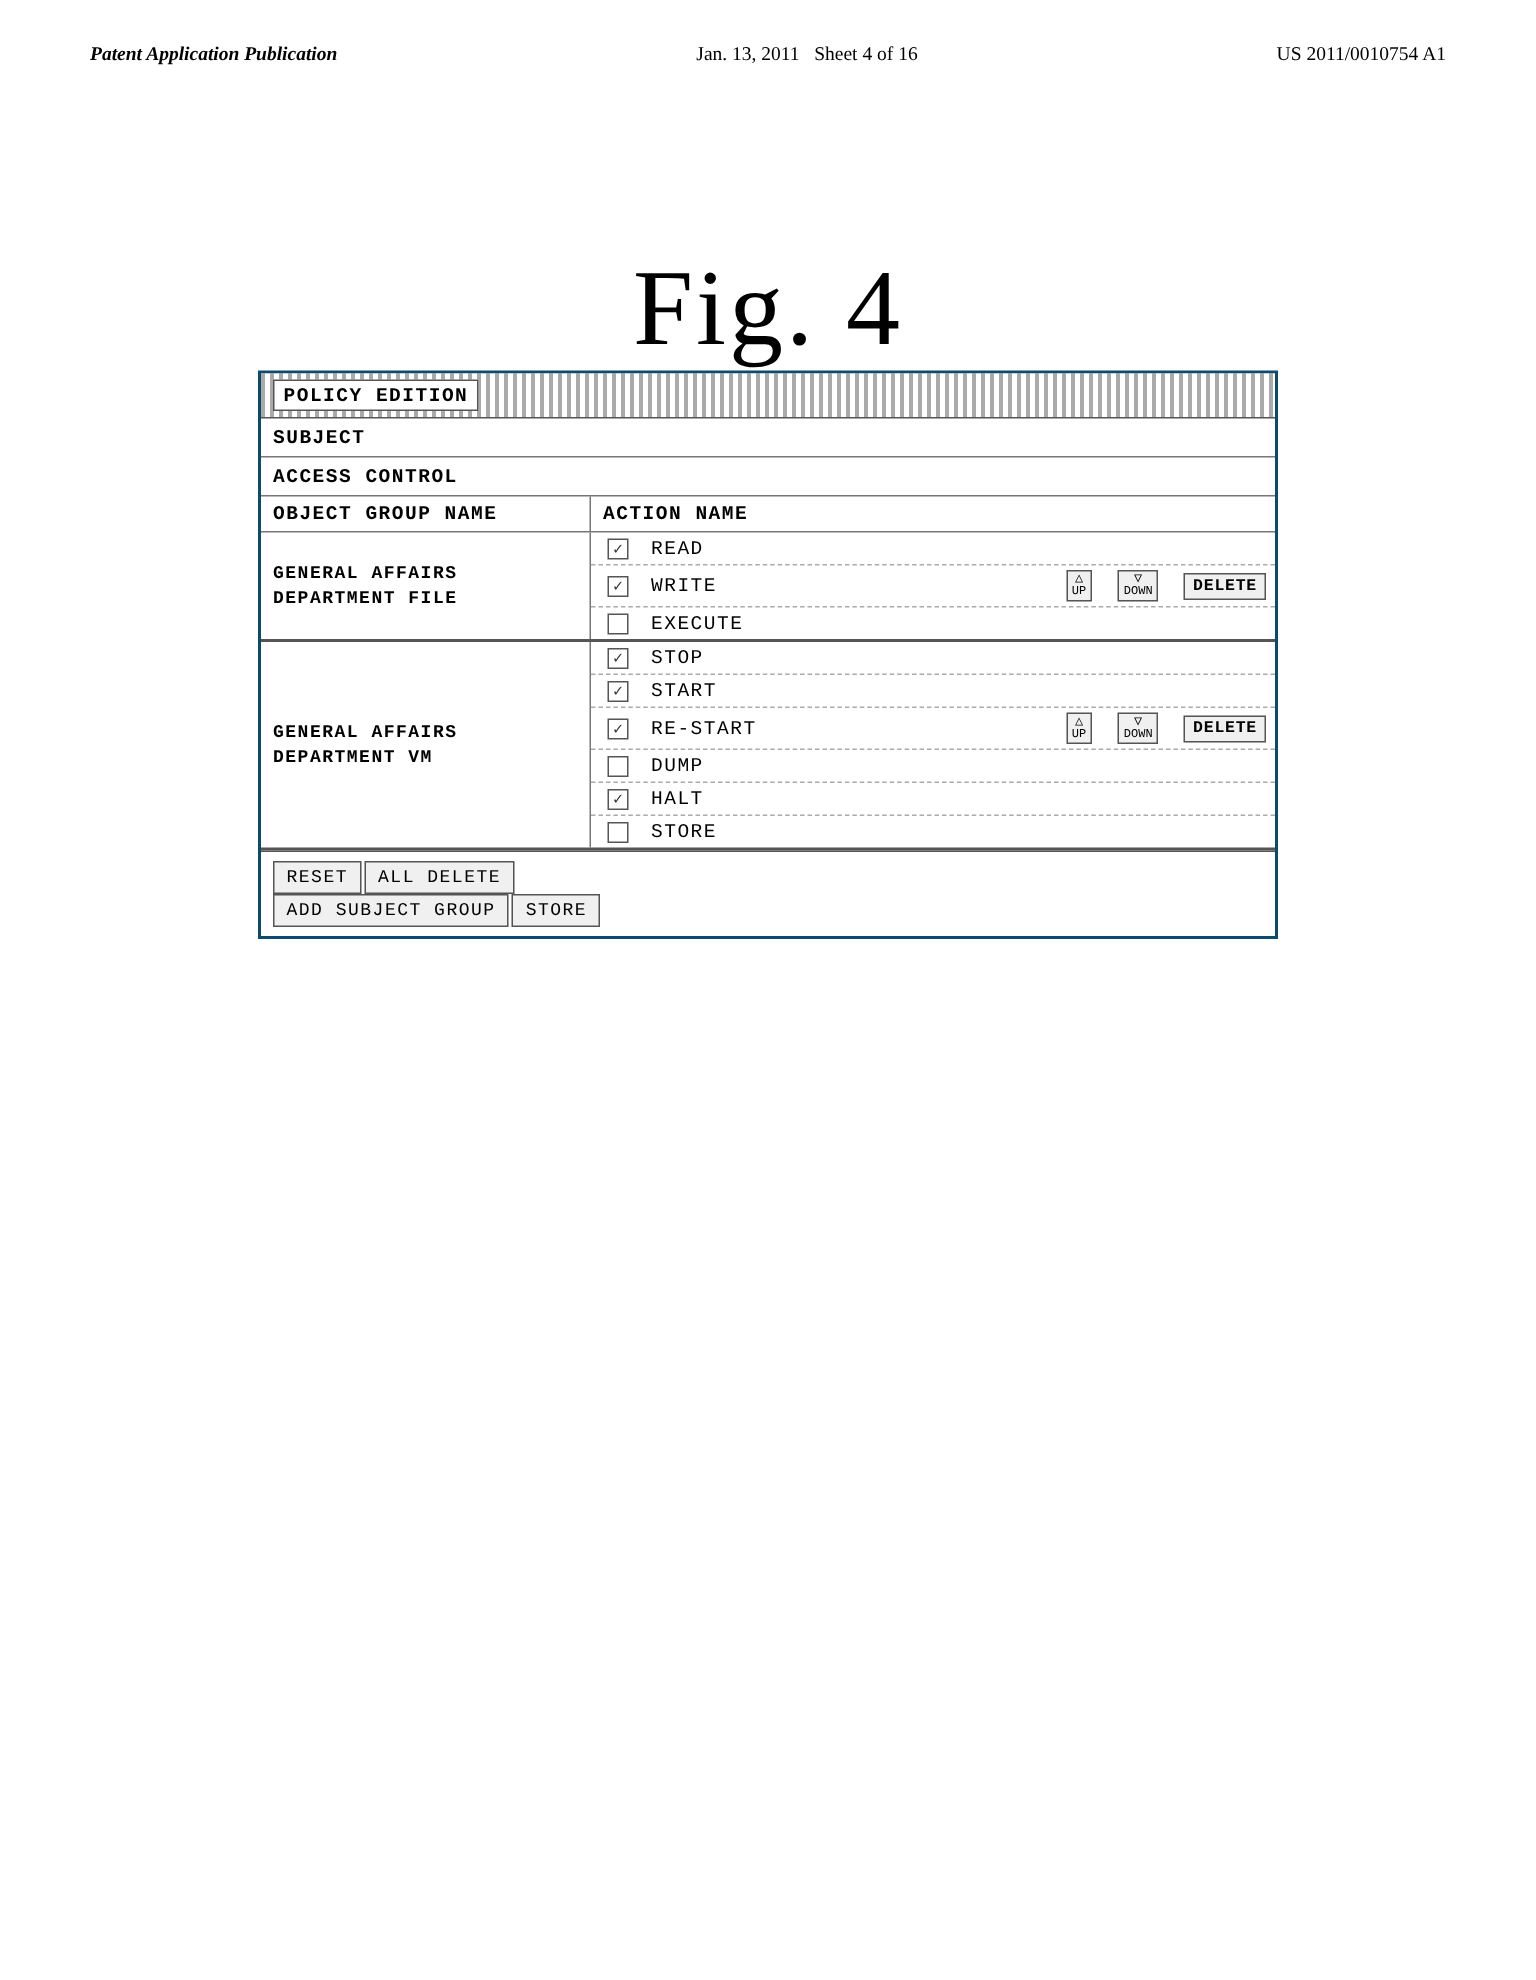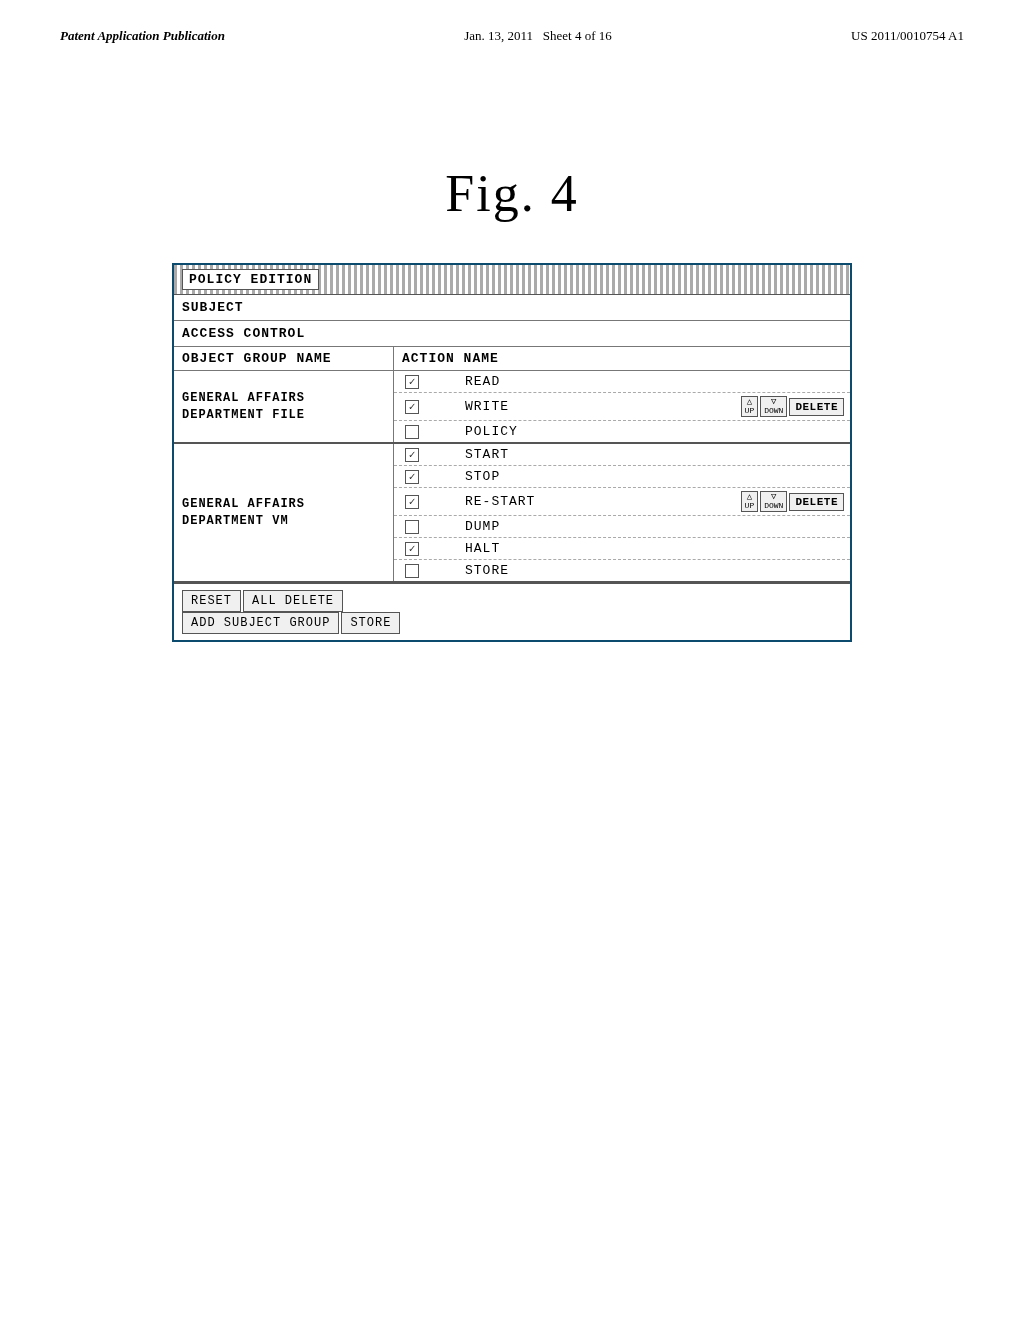--- a/index.html
+++ b/index.html
@@ -20,24 +20,23 @@
       font-size: 13px;
       gap: 41px;
     }
     .header-left { font-style: italic; font-weight: bold; font-size: 13px; }
     .header-center { font-size: 13px; }
     .header-right { font-size: 13px; }
 
     
     .fig-title {
       text-align: center;
-      font-size: 52px;
+      font-size: 72px;
       font-weight: normal;
       margin-top: 120px;
-      margin-bottom: 40px;
       letter-spacing: 2px;
     }
 
     
     .dialog-container {
       margin: 0 auto;
       width: 680px;
       border: 2px solid #0c4a6e;
       font-family: 'Courier New', Courier, monospace;
       font-size: 13px;
@@ -161,35 +160,34 @@
     .checkbox.checked::after {
       content: '✓';
       font-size: 11px;
       color: #333;
     }
     .action-name {
       font-size: 13px;
       letter-spacing: 1px;
       flex: 1;
       padding-left: 4px;
-      margin-left: 31px;
     }
     .side-controls {
       width: 100px;
       display: flex;
       align-items: center;
       justify-content: flex-end;
       padding-right: 6px;
       flex-shrink: 0;
     }
     
     .side-controls-inner {
       display: flex;
       align-items: center;
-      gap: 2px;
+      gap: 17px;
     }
     .updown-btn {
       border: 1px solid #555;
       background: #f0f0f0;
       font-size: 9px;
       padding: 1px 3px;
       cursor: pointer;
       display: flex;
       flex-direction: column;
       align-items: center;
@@ -289,43 +287,43 @@
             </div>
             <div class="delete-btn">DELETE</div>
           </div>
         </div>
       </div>
 
       <div class="action-row">
         <div class="checkbox-area">
           <div class="checkbox"></div>
         </div>
-        <span class="action-name">POLICY</span>
+        <span class="action-name">EXECUTE</span>
         <div class="side-controls"></div>
       </div>
     </div>
   </div>
 
   <div class="object-group-row">
     <div class="object-name-cell">GENERAL AFFAIRS<br>DEPARTMENT VM</div>
     <div class="actions-cell">
 
       <div class="action-row">
         <div class="checkbox-area">
           <div class="checkbox checked"></div>
         </div>
+        <span class="action-name">STOP</span>
+        <div class="side-controls"></div>
+      </div>
+
+      <div class="action-row">
+        <div class="checkbox-area">
+          <div class="checkbox checked"></div>
+        </div>
         <span class="action-name">START</span>
-        <div class="side-controls"></div>
-      </div>
-
-      <div class="action-row">
-        <div class="checkbox-area">
-          <div class="checkbox checked"></div>
-        </div>
-        <span class="action-name">STOP</span>
         <div class="side-controls"></div>
       </div>
 
       <div class="action-row">
         <div class="checkbox-area">
           <div class="checkbox checked"></div>
         </div>
         <span class="action-name">RE-START</span>
         <div class="side-controls">
           <div class="side-controls-inner">

